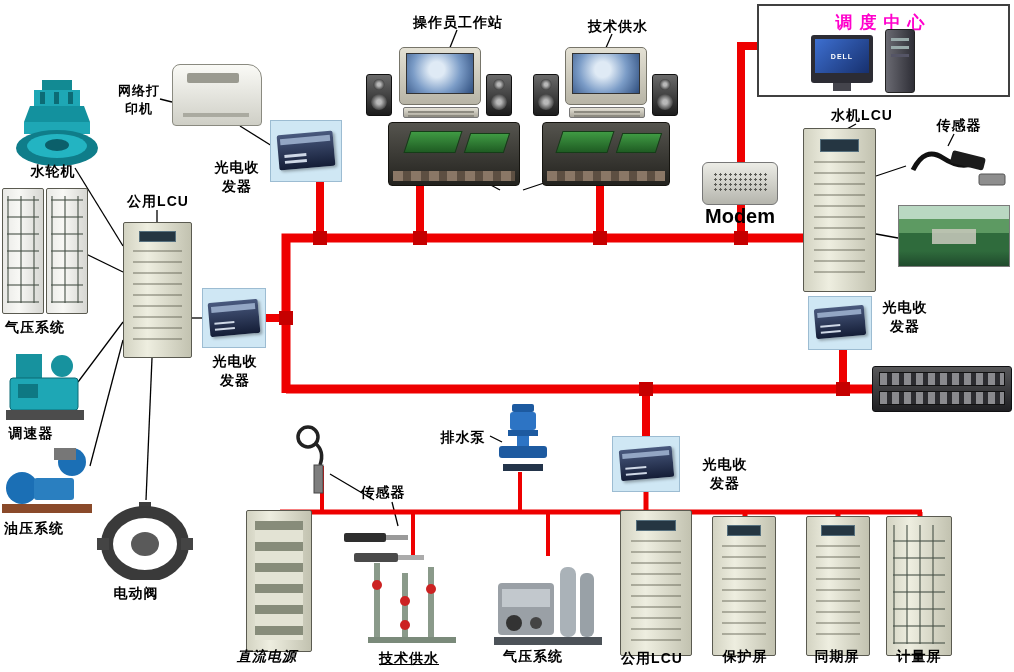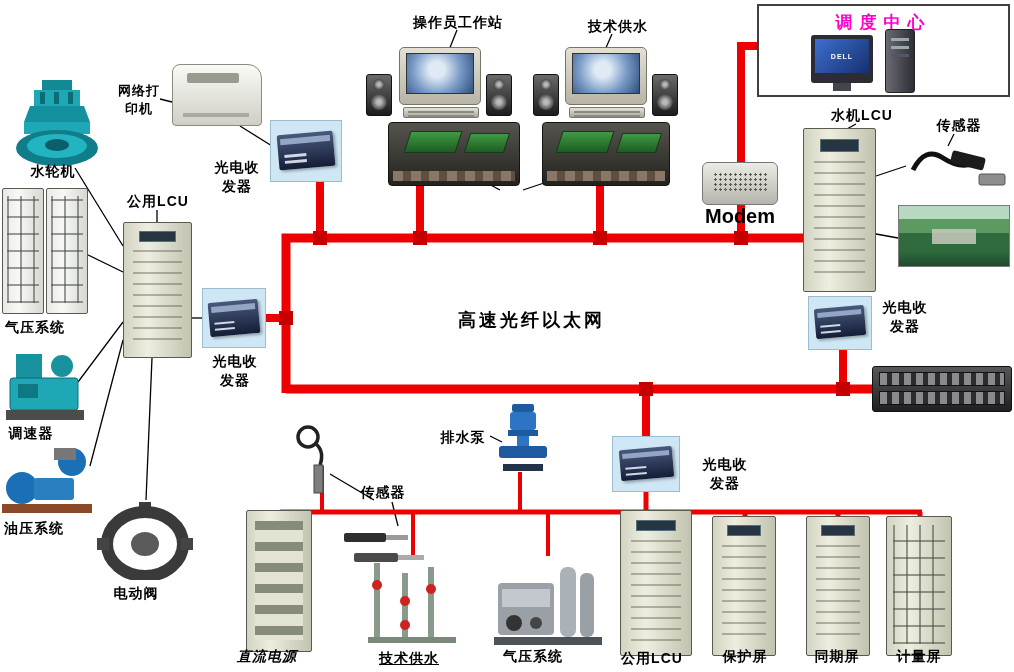--- a/index.html
+++ b/index.html
@@ -246,21 +246,20 @@
       <div class="xdev"></div>
     </div>
   <div class="lbl" style="left:876px;top:298px;width:58px;">光电收
 发器</div>
 
   <div class="switch" style="left:872px;top:366px;width:140px;height:46px;">
     <div class="row"></div>
       <div class="row"></div>
   </div>
 
-  <div class="ethernet-title" style="left:458px;top:308px;">高速光纤以太网</div>
 
   <div class="lbl" style="left:434px;top:428px;width:58px;">排水泵</div>
   <svg class="dev" style="left:495px;top:402px;" width="55" height="73">
     <rect x="17" y="2" width="22" height="8" rx="2" fill="#1d5aa0"></rect>
     <rect x="15" y="10" width="26" height="18" rx="3" fill="#2d74c4"></rect>
     <rect x="13" y="28" width="30" height="6" fill="#1d5aa0"></rect>
     <rect x="22" y="34" width="12" height="22" fill="#2d74c4"></rect>
     <rect x="4" y="44" width="48" height="12" rx="3" fill="#1d5aa0"></rect>
     <rect x="8" y="62" width="40" height="7" fill="#23344a"></rect>
   </svg>

